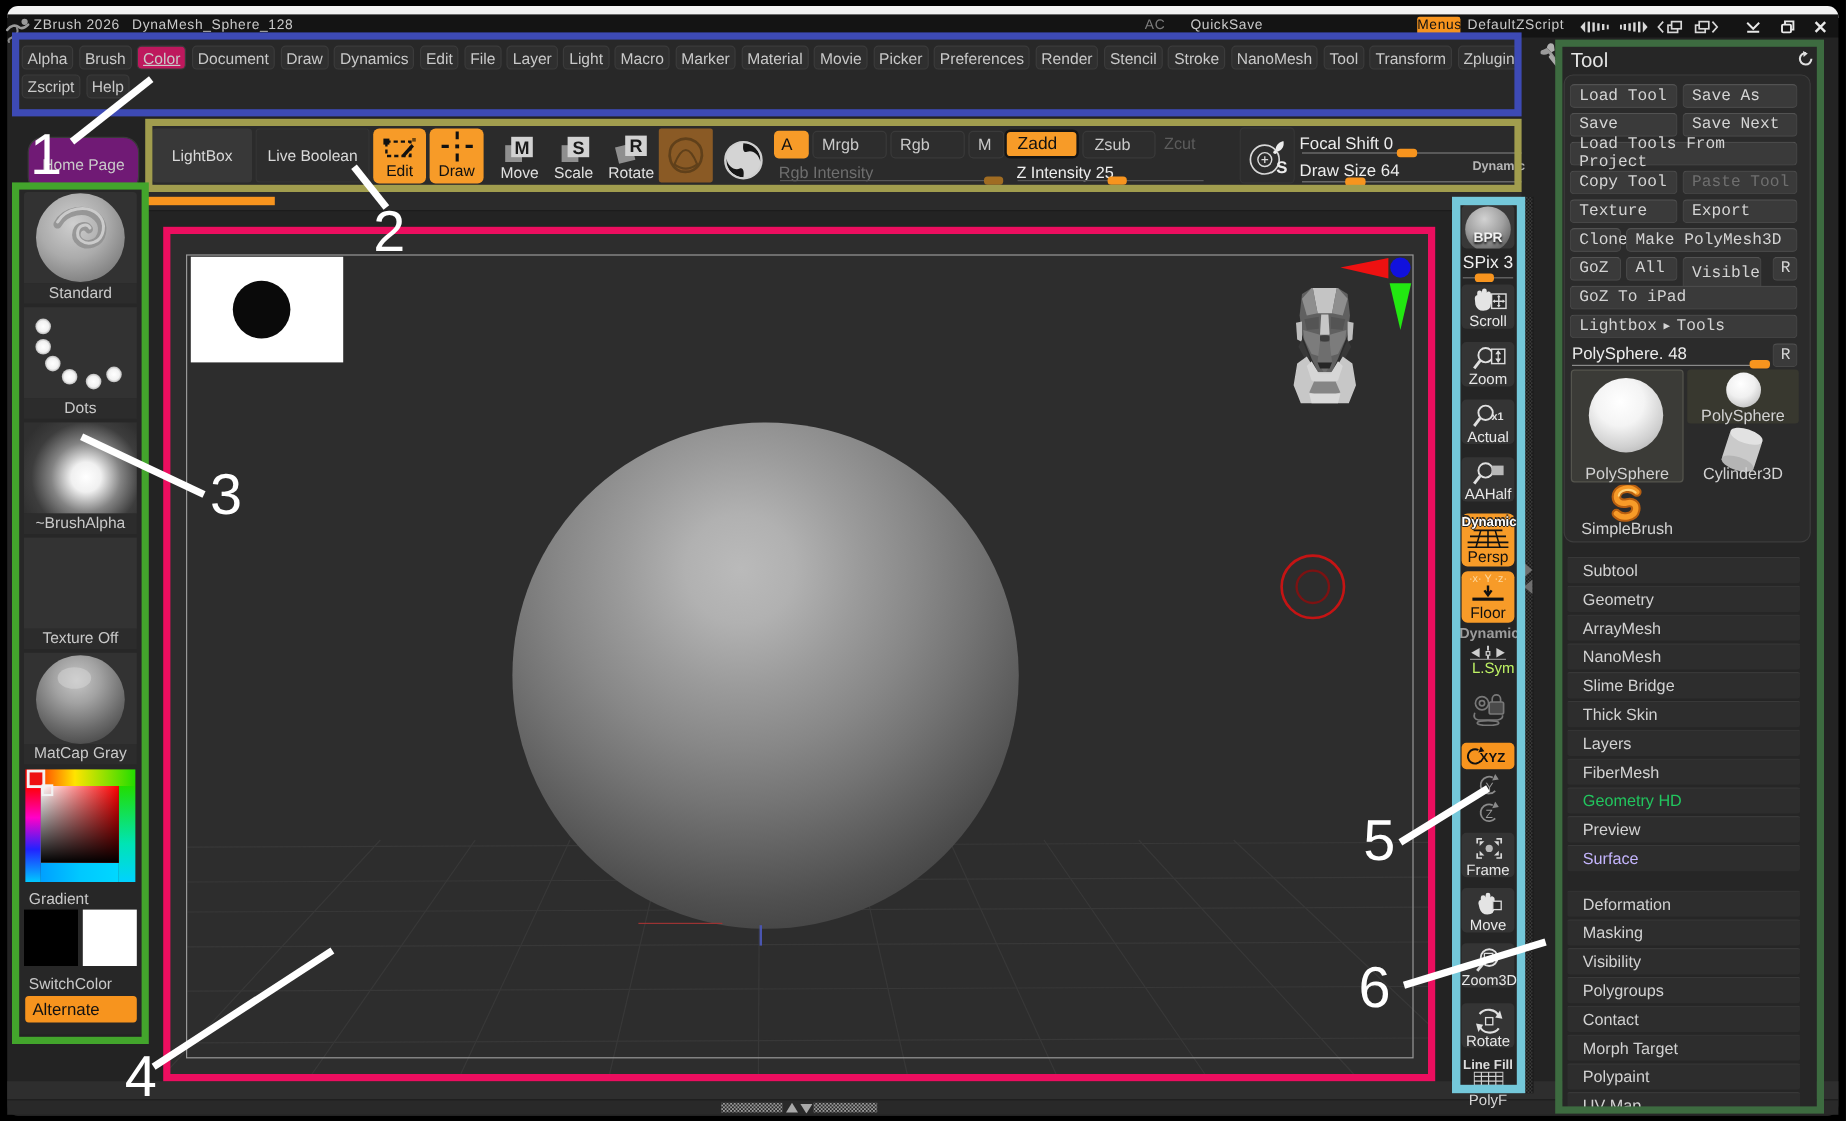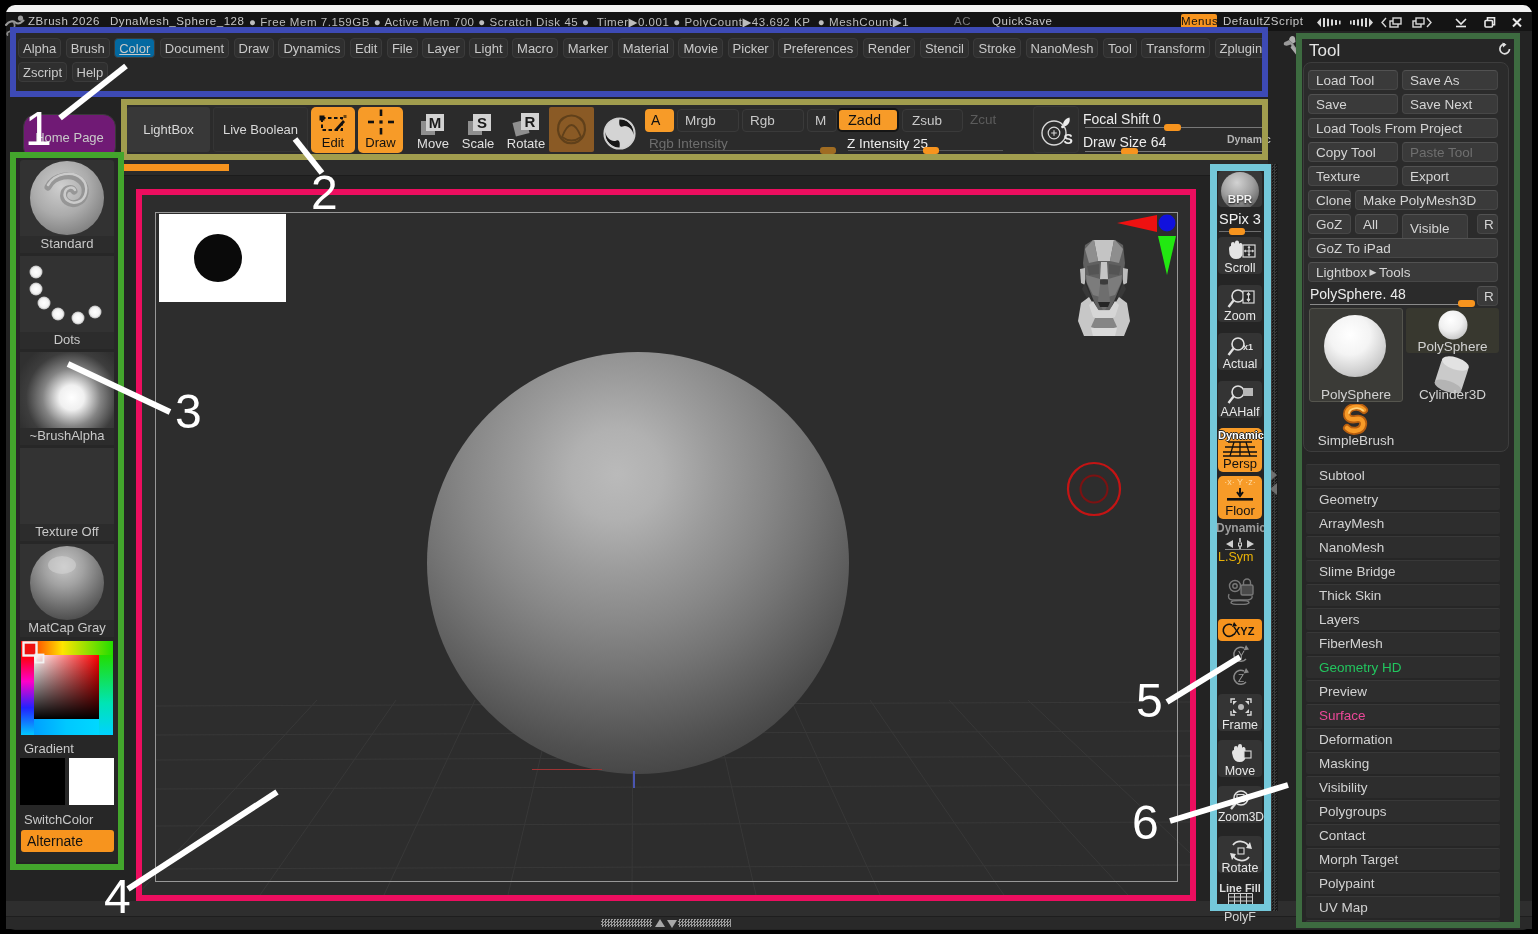--- a/index.html
+++ b/index.html
@@ -1,38 +1,37 @@
 <!DOCTYPE html>
 <html><head>
 <meta charset="utf-8">
 <style>
   * { margin:0; padding:0; box-sizing:border-box; }
   html,body { width:1538px; height:934px; background:#000; overflow:hidden; }
   body { font-family:"Liberation Sans", sans-serif; position:relative; }
   .abs { position:absolute; }
   .btn { position:absolute; background:#2f2f2f; border:1px solid #3a3a3a; border-radius:4px; color:#c9c9c9; display:flex; align-items:center; justify-content:center; }
-  .tbtn { position:absolute; background:#3a3a3a; border:1px solid #474747; border-top-color:#525252; border-radius:4px; color:#d4d4d4; font-size:13.5px; display:flex; align-items:center; padding-left:7px; }
+  .tbtn { position:absolute; background:#3a3a3a; border:1px solid #474747; border-top-color:#525252; border-radius:4px; color:#d4d4d4; font-size:13.5px; display:flex; align-items:center; padding-left:7px;font-family:Liberation Mono, monospace; }
   .lbl { position:absolute; color:#cccccc; }
 </style>
 </head>
 <body>
 
 <div class="abs" style="left:6px; top:5px; width:1526px; height:10px; background:#f2f2f2; border-radius:9px 9px 0 0;"></div>
 <div class="abs" style="left:6px; top:12px; width:1526px; height:19px; background:#141414;"></div>
 <div class="abs" id="mainbg" style="left:6px; top:31px; width:1526px; height:899px; background:#232323; border-radius:0 0 9px 9px;"></div>
 
 <div class="abs" style="left:0; top:12px; width:1538px; height:19px; color:#c9c9c9; font-size:11.5px; letter-spacing:0.55px;">
   <svg class="abs" style="left:4px; top:2px;" width="26" height="22" viewBox="0 0 26 22">
     <circle cx="16.5" cy="4.2" r="2.6" fill="#9a9a9a"></circle>
     <path d="M2 11 C5 7, 9 6.5, 11.5 8.5 C14 10.5, 17 9, 19.5 6.5" fill="none" stroke="#9a9a9a" stroke-width="2.1" stroke-linecap="round"></path>
     <path d="M10 9 C12 13, 9 16, 5.5 17.5 C3.5 18.3, 2.5 19.5, 3.5 21" fill="none" stroke="#8a8a8a" stroke-width="1.7" stroke-linecap="round"></path>
   </svg>
   <span class="abs" style="left:28px; top:3px;">ZBrush 2026</span>
   <span class="abs" style="left:110px; top:3px;">DynaMesh_Sphere_128</span>
-  <span class="abs" style="left:249px; top:3px; color:#bdbdbd;">● Free Mem 7.159GB ● Active Mem 700 ● Scratch Disk 45 ●&nbsp; Timer▶0.001 ● PolyCount▶43.692 KP &nbsp;● MeshCount▶1</span>
   <span class="abs" style="left:954px; top:3px; color:#7d7d7d;">AC</span>
   <span class="abs" style="left:992px; top:3px;">QuickSave</span>
   <span class="abs" style="left:1078px; top:3px;margin-top:21px;">See-through&nbsp; 0</span>
   <span class="abs" style="left:1181px; top:1.5px; width:36px; height:15px; background:#f7941e; border-radius:2px; color:#111; text-align:center; line-height:15px;">Menus</span>
   <span class="abs" style="left:1223px; top:3px;">DefaultZScript</span>
 </div>
 
 <svg class="abs" style="left:1316px; top:16px;" width="210" height="13" viewBox="0 0 210 13">
   <g fill="#d8d8d8">
     <path d="M5 2 L1 6.5 L5 11 Z"></path>
@@ -62,21 +61,21 @@
     <rect x="169" y="4.5" width="7.5" height="6.5" rx="1"></rect>
       <path d="M171.5 4 L171.5 1.8 L178.5 1.8 L178.5 8.7 L176.8 8.7"></path>
     <path d="M197 2.5 L205 10.5 M205 2.5 L197 10.5" stroke-width="2"></path>
   </g>
 </svg>
 
 <div class="abs" style="left:13px; top:31px; width:1252px; height:62px; background:#282828;"></div>
 <div class="abs" id="menurow1" style="left:18px; top:38px; height:20px; display:flex; gap:4.5px;">
     <div style="background: rgb(47, 47, 47); border: 1px solid rgb(59, 59, 59); border-radius: 4px; color: rgb(201, 201, 201); font-size: 13px; padding: 0px 4px; display: flex; align-items: center; height: 20px;">Alpha</div>
     <div style="background: rgb(47, 47, 47); border: 1px solid rgb(59, 59, 59); border-radius: 4px; color: rgb(201, 201, 201); font-size: 13px; padding: 0px 4px; display: flex; align-items: center; height: 20px;">Brush</div>
-    <div style="background: #0369a1; border: 1px solid rgb(59, 59, 59); border-radius: 4px; color: rgb(201, 201, 201); font-size: 13px; padding: 0px 4px; display: flex; align-items: center; height: 20px; text-decoration: underline;">Color</div>
+    <div style="background: #be185d; border: 1px solid rgb(59, 59, 59); border-radius: 4px; color: rgb(201, 201, 201); font-size: 13px; padding: 0px 4px; display: flex; align-items: center; height: 20px; text-decoration: underline;">Color</div>
     <div style="background: rgb(47, 47, 47); border: 1px solid rgb(59, 59, 59); border-radius: 4px; color: rgb(201, 201, 201); font-size: 13px; padding: 0px 4px; display: flex; align-items: center; height: 20px;">Document</div>
     <div style="background: rgb(47, 47, 47); border: 1px solid rgb(59, 59, 59); border-radius: 4px; color: rgb(201, 201, 201); font-size: 13px; padding: 0px 4px; display: flex; align-items: center; height: 20px;">Draw</div>
     <div style="background: rgb(47, 47, 47); border: 1px solid rgb(59, 59, 59); border-radius: 4px; color: rgb(201, 201, 201); font-size: 13px; padding: 0px 4px; display: flex; align-items: center; height: 20px;">Dynamics</div>
     <div style="background: rgb(47, 47, 47); border: 1px solid rgb(59, 59, 59); border-radius: 4px; color: rgb(201, 201, 201); font-size: 13px; padding: 0px 4px; display: flex; align-items: center; height: 20px;">Edit</div>
     <div style="background: rgb(47, 47, 47); border: 1px solid rgb(59, 59, 59); border-radius: 4px; color: rgb(201, 201, 201); font-size: 13px; padding: 0px 4px; display: flex; align-items: center; height: 20px;">File</div>
     <div style="background: rgb(47, 47, 47); border: 1px solid rgb(59, 59, 59); border-radius: 4px; color: rgb(201, 201, 201); font-size: 13px; padding: 0px 4px; display: flex; align-items: center; height: 20px;">Layer</div>
     <div style="background: rgb(47, 47, 47); border: 1px solid rgb(59, 59, 59); border-radius: 4px; color: rgb(201, 201, 201); font-size: 13px; padding: 0px 4px; display: flex; align-items: center; height: 20px;">Light</div>
     <div style="background: rgb(47, 47, 47); border: 1px solid rgb(59, 59, 59); border-radius: 4px; color: rgb(201, 201, 201); font-size: 13px; padding: 0px 4px; display: flex; align-items: center; height: 20px;">Macro</div>
     <div style="background: rgb(47, 47, 47); border: 1px solid rgb(59, 59, 59); border-radius: 4px; color: rgb(201, 201, 201); font-size: 13px; padding: 0px 4px; display: flex; align-items: center; height: 20px;">Marker</div>
     <div style="background: rgb(47, 47, 47); border: 1px solid rgb(59, 59, 59); border-radius: 4px; color: rgb(201, 201, 201); font-size: 13px; padding: 0px 4px; display: flex; align-items: center; height: 20px;">Material</div>
@@ -452,21 +451,21 @@
 
 <svg class="abs" style="left:1225px; top:538px;" width="30" height="12" viewBox="0 0 30 12">
   <g fill="#cfcfcf" stroke="none">
     <path d="M1 6 L8 2 L8 10 Z"></path>
       <path d="M29 6 L22 2 L22 10 Z"></path>
   </g>
   <path d="M15 0 L15 4 M15 8 L15 12" stroke="#cfcfcf" stroke-width="1.6"></path>
   <rect x="13.5" y="5" width="3" height="3" fill="none" stroke="#cfcfcf" stroke-width="1"></rect>
   <path d="M0 11.5 L30 11.5" stroke="#8a8a8a" stroke-width="1"></path>
 </svg>
-<div class="abs" style="left:1218px; top:550px; width:44px; text-align:left; color:#eab308; font-size:12.5px;">L.Sym</div>
+<div class="abs" style="left:1218px; top:550px; width:44px; text-align:right; color:#bef264; font-size:12.5px;">L.Sym</div>
 
 <svg class="abs" style="left:1226px; top:577px;" width="30" height="28" viewBox="0 0 30 28">
   <g stroke="#787878" stroke-width="1.4" fill="none">
     <circle cx="9" cy="9" r="5.5"></circle>
       <circle cx="9" cy="9" r="2.2"></circle>
     <rect x="15" y="8" width="12" height="10" rx="1.5" fill="#4a4a4a"></rect>
     <path d="M17.5 8 V5.5 a3.5 3.5 0 0 1 7 0 V8"></path>
     <path d="M3 17 Q1 22 6 23 L22 23 Q27 22 26 19"></path>
     <ellipse cx="14" cy="25.5" rx="9" ry="2"></ellipse>
   </g>
@@ -626,21 +625,21 @@
     <div style="height: 22px; margin-bottom: 2px; background: rgb(45, 45, 45); border-radius: 2px; color: rgb(210, 210, 210); font-size: 13.5px; line-height: 22px; padding-left: 13px; border-top: 1px solid rgb(56, 56, 56);">Subtool</div>
     <div style="height: 22px; margin-bottom: 2px; background: rgb(45, 45, 45); border-radius: 2px; color: rgb(210, 210, 210); font-size: 13.5px; line-height: 22px; padding-left: 13px; border-top: 1px solid rgb(56, 56, 56);">Geometry</div>
     <div style="height: 22px; margin-bottom: 2px; background: rgb(45, 45, 45); border-radius: 2px; color: rgb(210, 210, 210); font-size: 13.5px; line-height: 22px; padding-left: 13px; border-top: 1px solid rgb(56, 56, 56);">ArrayMesh</div>
     <div style="height: 22px; margin-bottom: 2px; background: rgb(45, 45, 45); border-radius: 2px; color: rgb(210, 210, 210); font-size: 13.5px; line-height: 22px; padding-left: 13px; border-top: 1px solid rgb(56, 56, 56);">NanoMesh</div>
     <div style="height: 22px; margin-bottom: 2px; background: rgb(45, 45, 45); border-radius: 2px; color: rgb(210, 210, 210); font-size: 13.5px; line-height: 22px; padding-left: 13px; border-top: 1px solid rgb(56, 56, 56);">Slime Bridge</div>
     <div style="height: 22px; margin-bottom: 2px; background: rgb(45, 45, 45); border-radius: 2px; color: rgb(210, 210, 210); font-size: 13.5px; line-height: 22px; padding-left: 13px; border-top: 1px solid rgb(56, 56, 56);">Thick Skin</div>
     <div style="height: 22px; margin-bottom: 2px; background: rgb(45, 45, 45); border-radius: 2px; color: rgb(210, 210, 210); font-size: 13.5px; line-height: 22px; padding-left: 13px; border-top: 1px solid rgb(56, 56, 56);">Layers</div>
     <div style="height: 22px; margin-bottom: 2px; background: rgb(45, 45, 45); border-radius: 2px; color: rgb(210, 210, 210); font-size: 13.5px; line-height: 22px; padding-left: 13px; border-top: 1px solid rgb(56, 56, 56);">FiberMesh</div>
     <div style="height: 22px; margin-bottom: 2px; background: rgb(45, 45, 45); border-radius: 2px; color: #22c55e; font-size: 13.5px; line-height: 22px; padding-left: 13px; border-top: 1px solid rgb(56, 56, 56);">Geometry HD</div>
     <div style="height: 22px; margin-bottom: 2px; background: rgb(45, 45, 45); border-radius: 2px; color: rgb(210, 210, 210); font-size: 13.5px; line-height: 22px; padding-left: 13px; border-top: 1px solid rgb(56, 56, 56);">Preview</div>
-    <div style="height: 22px; margin-bottom: 2px; background: rgb(45, 45, 45); border-radius: 2px; color: #ec4899; font-size: 13.5px; line-height: 22px; padding-left: 13px; border-top: 1px solid rgb(56, 56, 56);">Surface</div>
+    <div style="height: 22px; margin-bottom: 16px; background: rgb(45, 45, 45); border-radius: 2px; color: #c4b5fd; font-size: 13.5px; line-height: 22px; padding-left: 13px; border-top: 1px solid rgb(56, 56, 56);">Surface</div>
     <div style="height: 22px; margin-bottom: 2px; background: rgb(45, 45, 45); border-radius: 2px; color: rgb(210, 210, 210); font-size: 13.5px; line-height: 22px; padding-left: 13px; border-top: 1px solid rgb(56, 56, 56);">Deformation</div>
     <div style="height: 22px; margin-bottom: 2px; background: rgb(45, 45, 45); border-radius: 2px; color: rgb(210, 210, 210); font-size: 13.5px; line-height: 22px; padding-left: 13px; border-top: 1px solid rgb(56, 56, 56);">Masking</div>
     <div style="height: 22px; margin-bottom: 2px; background: rgb(45, 45, 45); border-radius: 2px; color: rgb(210, 210, 210); font-size: 13.5px; line-height: 22px; padding-left: 13px; border-top: 1px solid rgb(56, 56, 56);">Visibility</div>
     <div style="height: 22px; margin-bottom: 2px; background: rgb(45, 45, 45); border-radius: 2px; color: rgb(210, 210, 210); font-size: 13.5px; line-height: 22px; padding-left: 13px; border-top: 1px solid rgb(56, 56, 56);">Polygroups</div>
     <div style="height: 22px; margin-bottom: 2px; background: rgb(45, 45, 45); border-radius: 2px; color: rgb(210, 210, 210); font-size: 13.5px; line-height: 22px; padding-left: 13px; border-top: 1px solid rgb(56, 56, 56);">Contact</div>
     <div style="height: 22px; margin-bottom: 2px; background: rgb(45, 45, 45); border-radius: 2px; color: rgb(210, 210, 210); font-size: 13.5px; line-height: 22px; padding-left: 13px; border-top: 1px solid rgb(56, 56, 56);">Morph Target</div>
     <div style="height: 22px; margin-bottom: 2px; background: rgb(45, 45, 45); border-radius: 2px; color: rgb(210, 210, 210); font-size: 13.5px; line-height: 22px; padding-left: 13px; border-top: 1px solid rgb(56, 56, 56);">Polypaint</div>
     <div style="height: 22px; margin-bottom: 2px; background: rgb(45, 45, 45); border-radius: 2px; color: rgb(210, 210, 210); font-size: 13.5px; line-height: 22px; padding-left: 13px; border-top: 1px solid rgb(56, 56, 56);">UV Map</div>
     <div style="height: 22px; margin-bottom: 2px; background: rgb(45, 45, 45); border-radius: 2px; color: rgb(210, 210, 210); font-size: 13.5px; line-height: 22px; padding-left: 13px; border-top: 1px solid rgb(56, 56, 56);">Texture Map</div>
   </div>

